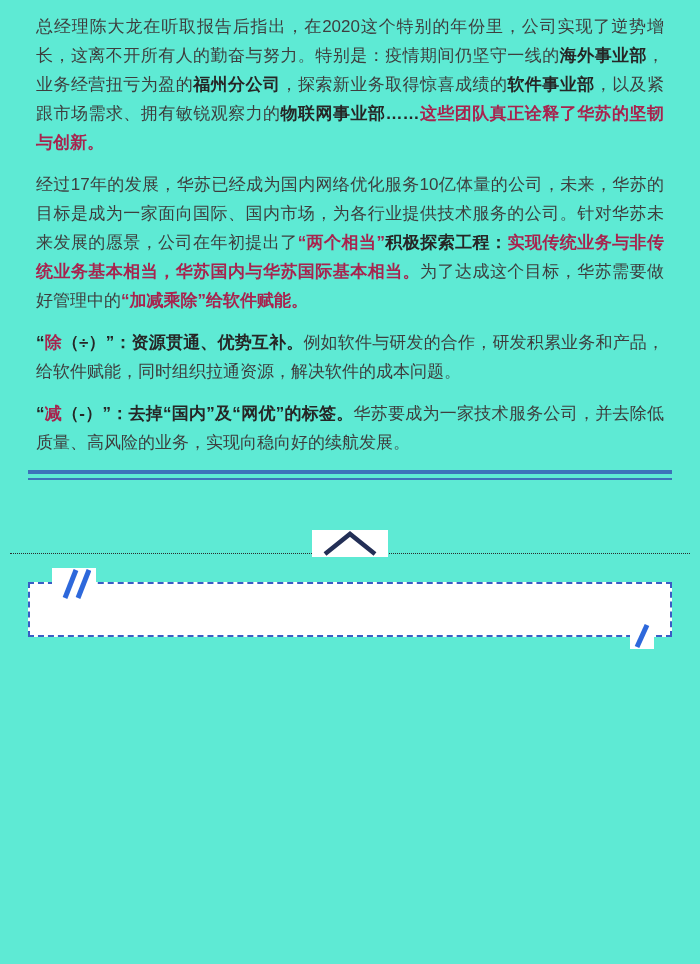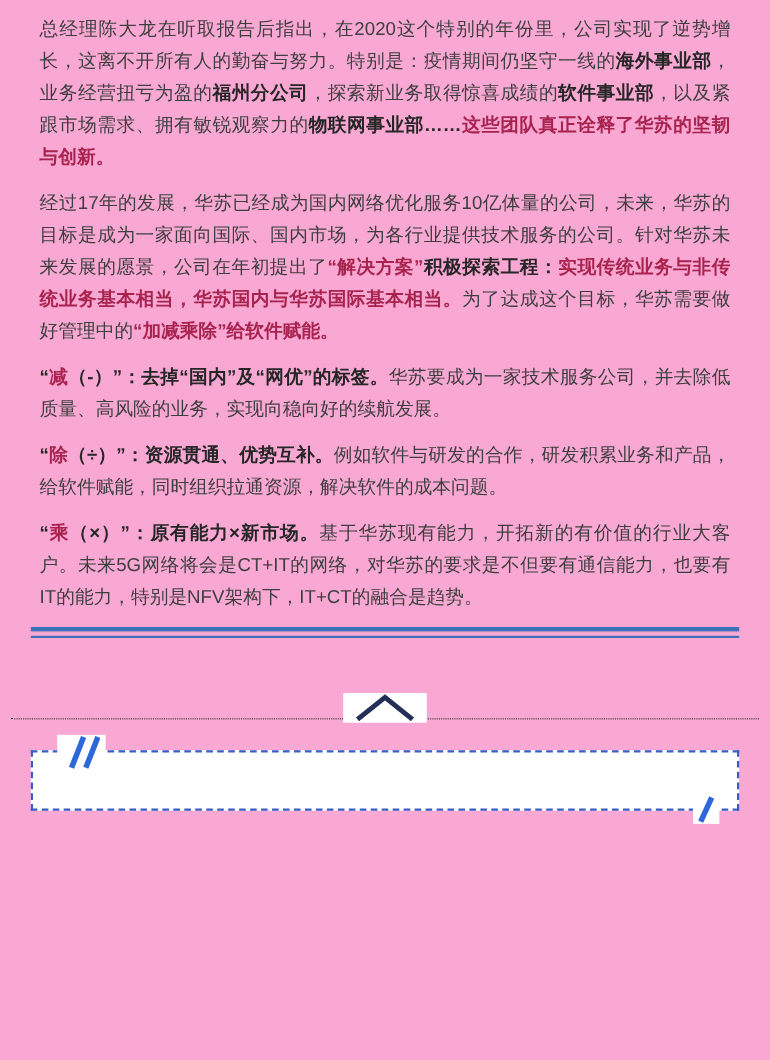--- a/index.html
+++ b/index.html
@@ -1,21 +1,21 @@
 <!DOCTYPE html>
 <html><head>
 <meta charset="utf-8">
 <style>
   * { margin:0; padding:0; box-sizing:border-box; }
   html,body { background:#ffffff; }
   .page {
     position:relative;
     width:700px; height:964px;
     margin:0 auto;
-    background:#f9a8d4;
+    background:#5eead4;
     font-family:"Liberation Sans", sans-serif;
     overflow:hidden;
   }
   .content { padding:12px 36px 0 36px; }
   .para {
     font-size:17px;
     line-height:29px;
     color:#3e3e3e;
     text-align:justify;
     margin-bottom:13px;
@@ -63,28 +63,27 @@
 </style>
 </head>
 <body>
 
 <div class="page">
 
   <div class="content">
 
     <p class="para"><span class="seg-n">总经理陈大龙在听取报告后指出，在2020这个特别的年份里，公司实现了逆势增长，这离不开所有人的勤奋与努力。特别是：疫情期间仍坚守一线的</span><span class="seg-b">海外事业部</span><span class="seg-n">，业务经营扭亏为盈的</span><span class="seg-b">福州分公司</span><span class="seg-n">，探索新业务取得惊喜成绩的</span><span class="seg-b">软件事业部</span><span class="seg-n">，以及紧跟市场需求、拥有敏锐观察力的</span><span class="seg-b">物联网事业部……</span><span class="seg-r">这些团队真正诠释了华苏的坚韧与创新。</span></p>
 
-    <p class="para"><span class="seg-n">经过17年的发展，华苏已经成为国内网络优化服务10亿体量的公司，未来，华苏的目标是成为一家面向国际、国内市场，为各行业提供技术服务的公司。针对华苏未来发展的愿景，公司在年初提出了</span><span class="seg-r">“解决方案”</span><span class="seg-b">积极探索工程：</span><span class="seg-r">实现传统业务与非传统业务基本相当，华苏国内与华苏国际基本相当。</span><span class="seg-n">为了达成这个目标，华苏需要做好管理中的</span><span class="seg-r">“加减乘除”给软件赋能。</span></p>
+    <p class="para"><span class="seg-n">经过17年的发展，华苏已经成为国内网络优化服务10亿体量的公司，未来，华苏的目标是成为一家面向国际、国内市场，为各行业提供技术服务的公司。针对华苏未来发展的愿景，公司在年初提出了</span><span class="seg-r">“两个相当”</span><span class="seg-b">积极探索工程：</span><span class="seg-r">实现传统业务与非传统业务基本相当，华苏国内与华苏国际基本相当。</span><span class="seg-n">为了达成这个目标，华苏需要做好管理中的</span><span class="seg-r">“加减乘除”给软件赋能。</span></p>
 
+
+    <p class="para"><span class="seg-b">“</span><span class="seg-r">除</span><span class="seg-b">（÷）”：资源贯通、优势互补。</span><span class="seg-n">例如软件与研发的合作，研发积累业务和产品，给软件赋能，同时组织拉通资源，解决软件的成本问题。</span></p>
 
     <p class="para"><span class="seg-b">“</span><span class="seg-r">减</span><span class="seg-b">（-）”：去掉“国内”及“网优”的标签。</span><span class="seg-n">华苏要成为一家技术服务公司，并去除低质量、高风险的业务，实现向稳向好的续航发展。</span></p>
 
-    <p class="para"><span class="seg-b">“</span><span class="seg-r">除</span><span class="seg-b">（÷）”：资源贯通、优势互补。</span><span class="seg-n">例如软件与研发的合作，研发积累业务和产品，给软件赋能，同时组织拉通资源，解决软件的成本问题。</span></p>
-
-    <p class="para"><span class="seg-b">“</span><span class="seg-r">乘</span><span class="seg-b">（×）”：原有能力×新市场。</span><span class="seg-n">基于华苏现有能力，开拓新的有价值的行业大客户。未来5G网络将会是CT+IT的网络，对华苏的要求是不但要有通信能力，也要有IT的能力，特别是NFV架构下，IT+CT的融合是趋势。</span></p>
 
   </div>
 
   <div class="divider">
     <div class="divider-thick"></div>
     <div class="divider-thin"></div>
   </div>
 
   <div class="transition">
     <div class="dotted-line"></div>

